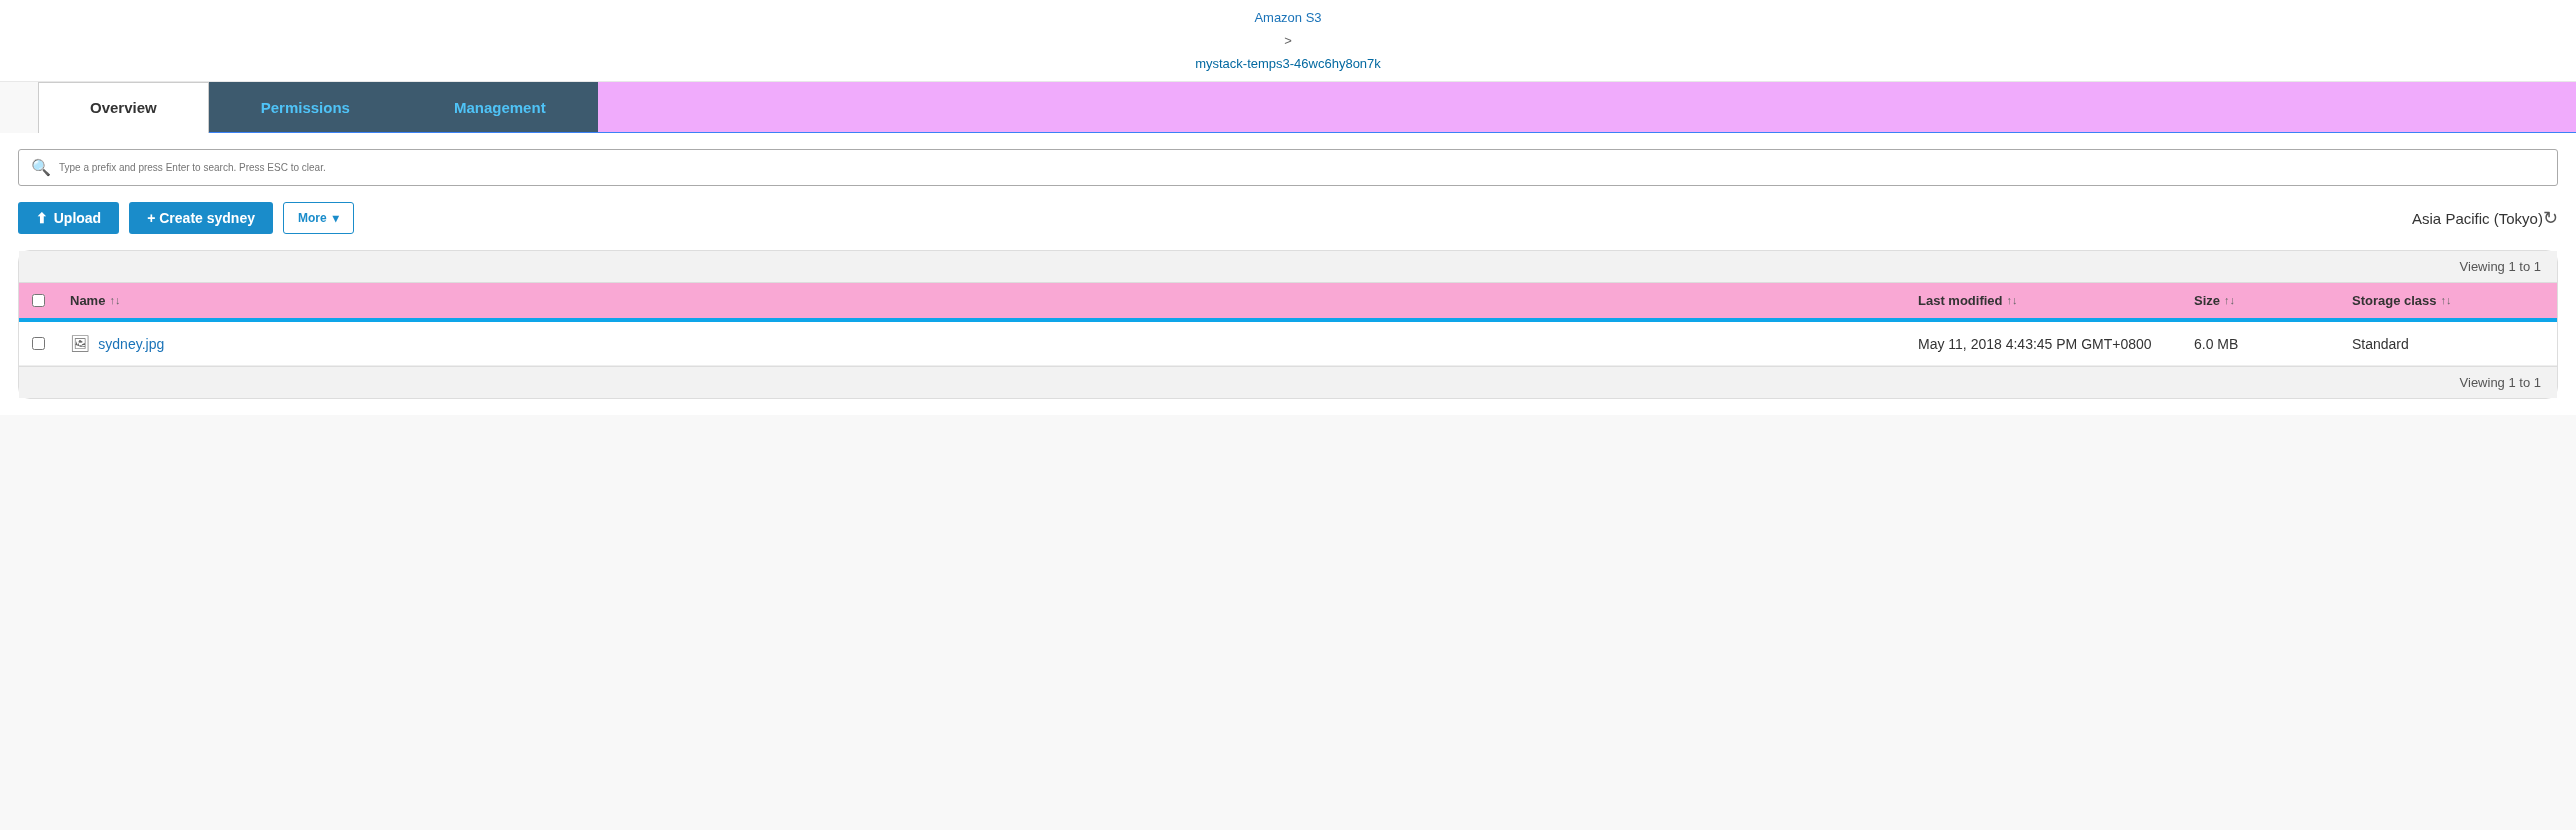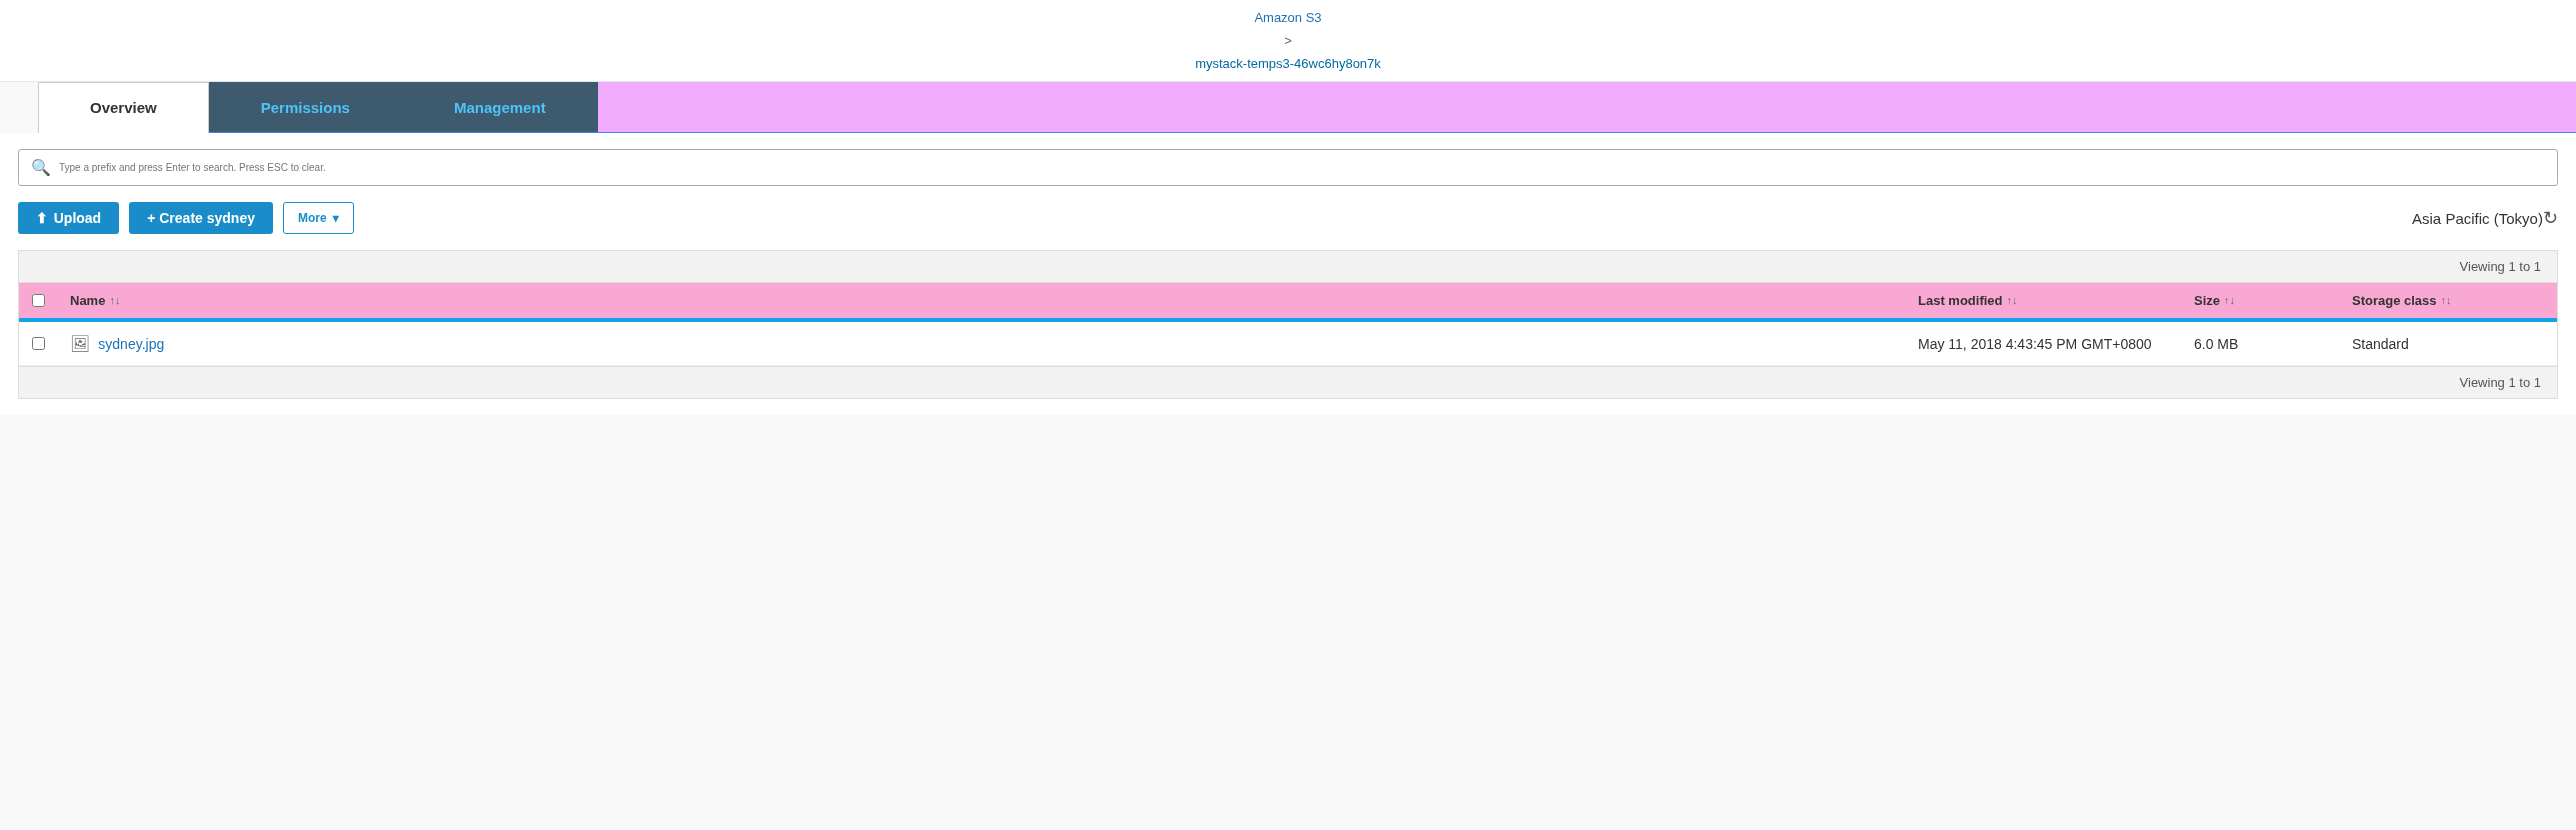--- a/index.html
+++ b/index.html
@@ -138,21 +138,21 @@
     }
     .refresh-icon {
       cursor: pointer;
       font-size: 18px;
       color: #555;
     }
 
     
     .table-container {
       border: 1px solid #ddd;
-      border-radius: 0;
+      border-radius: 12px;
       background: #fff;
     }
     .table-info-row {
       text-align: right;
       padding: 8px 16px;
       color: #555;
       font-size: 13px;
       background: #f2f2f2;
       border-bottom: 1px solid #ddd;
     }

